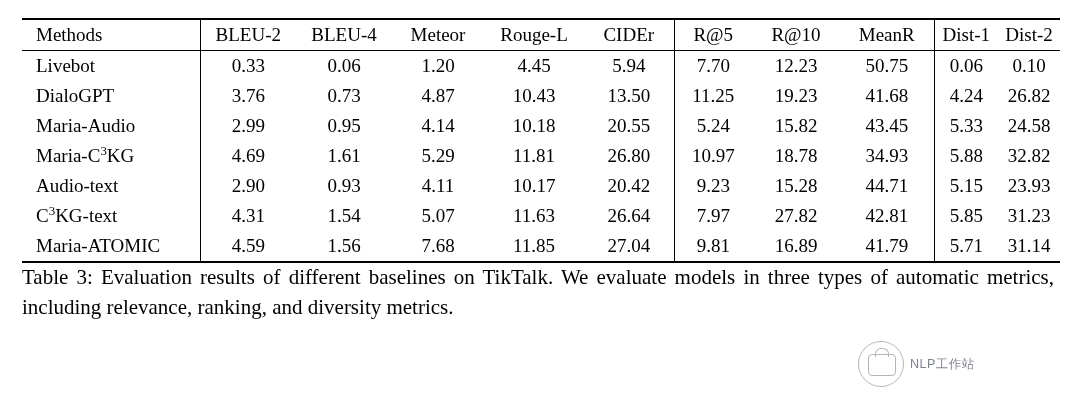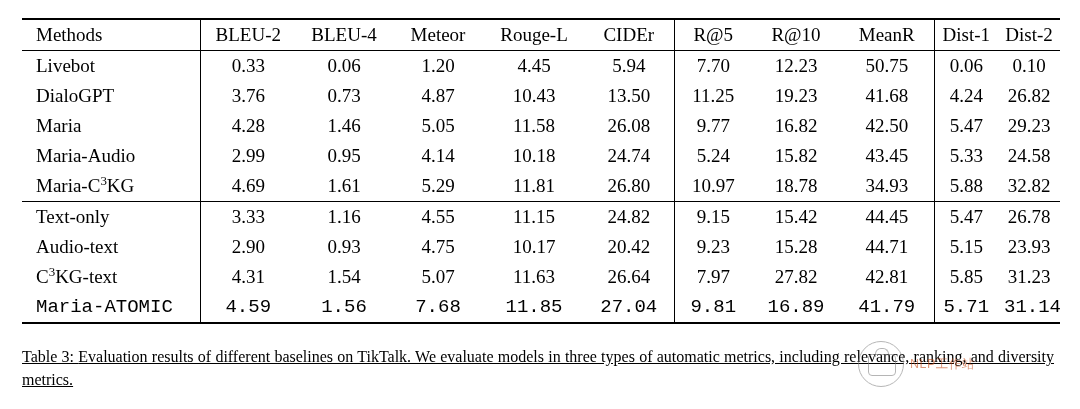--- a/index.html
+++ b/index.html
@@ -41,36 +41,33 @@
   
   tr.toprule td, tr.toprule th {
     border-top: 2px solid #000;
   }
   tr.midrule td, tr.midrule th {
     border-top: 1.5px solid #000;
     margin-top: 20px;
   }
   tr.bottomrule td, tr.bottomrule th {
     border-bottom: 2px solid #000;
-    font-family: Liberation Mono, monospace;
   }
   
   .vl {
     border-left: 1.5px solid #000;
   }
   .bold {
     font-weight: bold;
   }
   .caption {
-    margin-top: 22px;
-    font-size: 16px;
+    font-size: 21px;
     line-height: 1.42;
     text-align: justify;
     width: 1032px;
-    text-decoration: underline;
   }
   .caption .lbl {
     white-space: nowrap;
   }
   sup {
     font-size: 0.68em;
     vertical-align: super;
     line-height: 0;
   }
   
@@ -110,21 +107,21 @@
     top: 6px;
     width: 12px;
     height: 8px;
     border: 1.5px solid #7a7a7a;
     border-bottom: none;
     border-radius: 6px 6px 0 0;
   }
   .wm-text {
     font-family: "Liberation Sans", sans-serif;
     font-size: 12.5px;
-    color: #c2410c;
+    color: #0f172a;
     letter-spacing: 0.5px;
     white-space: nowrap;
   }
 </style>
 </head>
 <body>
 
 <div class="page">
 
   <table class="results">
@@ -178,77 +175,51 @@
         <td>4.87</td>
         <td>10.43</td>
         <td>13.50</td>
         <td class="vl bold">11.25</td>
         <td class="bold">19.23</td>
         <td>41.68</td>
         <td class="vl">4.24</td>
         <td>26.82</td>
       </tr>
       <tr>
-        <td class="method">Maria</td>
-        <td class="vl">4.28</td>
-        <td>1.46</td>
-        <td>5.05</td>
-        <td>11.58</td>
-        <td>26.08</td>
-        <td class="vl">9.77</td>
-        <td>16.82</td>
-        <td>42.50</td>
-        <td class="vl">5.47</td>
-        <td>29.23</td>
-      </tr>
-      <tr>
         <td class="method">Maria-Audio</td>
         <td class="vl">2.99</td>
         <td>0.95</td>
         <td>4.14</td>
         <td>10.18</td>
-        <td>24.74</td>
+        <td>20.55</td>
         <td class="vl">5.24</td>
         <td>15.82</td>
         <td>43.45</td>
         <td class="vl">5.33</td>
         <td>24.58</td>
       </tr>
       <tr>
         <td class="method"><span>Maria-C</span><sup>3</sup><span>KG</span></td>
         <td class="vl bold">4.69</td>
         <td class="bold">1.61</td>
         <td class="bold">5.29</td>
         <td class="bold">11.81</td>
         <td class="bold">26.80</td>
         <td class="vl">10.97</td>
         <td>18.78</td>
         <td class="bold">34.93</td>
         <td class="vl bold">5.88</td>
         <td class="bold">32.82</td>
       </tr>
 
-      <tr class="midrule">
-        <td class="method">Text-only</td>
-        <td class="vl">3.33</td>
-        <td>1.16</td>
-        <td>4.55</td>
-        <td>11.15</td>
-        <td>24.82</td>
-        <td class="vl">9.15</td>
-        <td>15.42</td>
-        <td>44.45</td>
-        <td class="vl">5.47</td>
-        <td>26.78</td>
-      </tr>
       <tr>
         <td class="method">Audio-text</td>
         <td class="vl">2.90</td>
         <td>0.93</td>
-        <td>4.75</td>
+        <td>4.11</td>
         <td>10.17</td>
         <td>20.42</td>
         <td class="vl">9.23</td>
         <td>15.28</td>
         <td>44.71</td>
         <td class="vl">5.15</td>
         <td>23.93</td>
       </tr>
       <tr>
         <td class="method"><span>C</span><sup>3</sup><span>KG-text</span></td>

